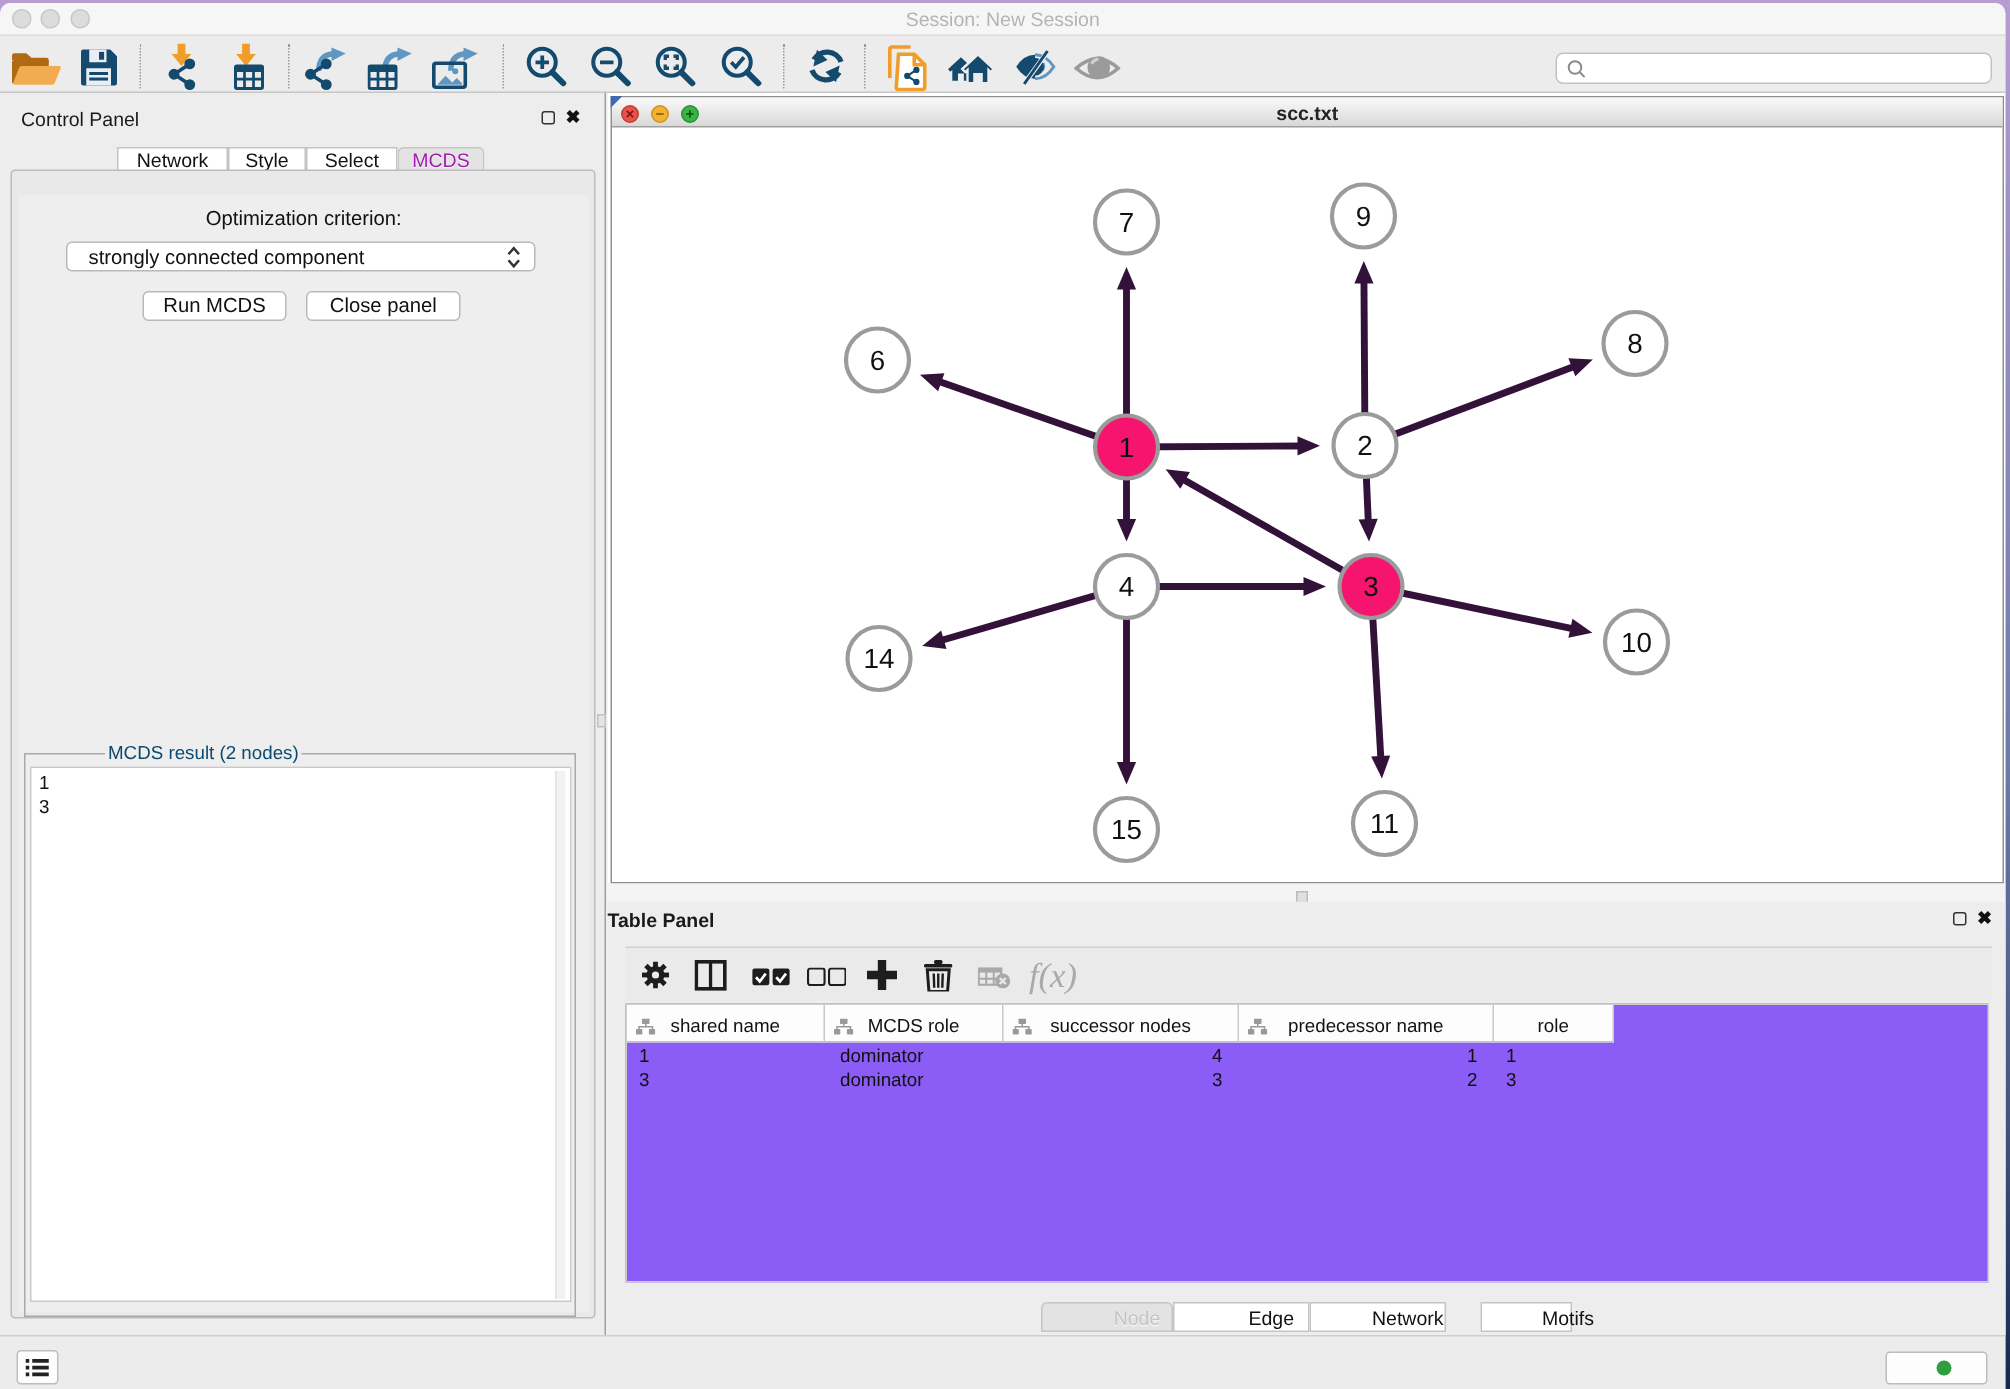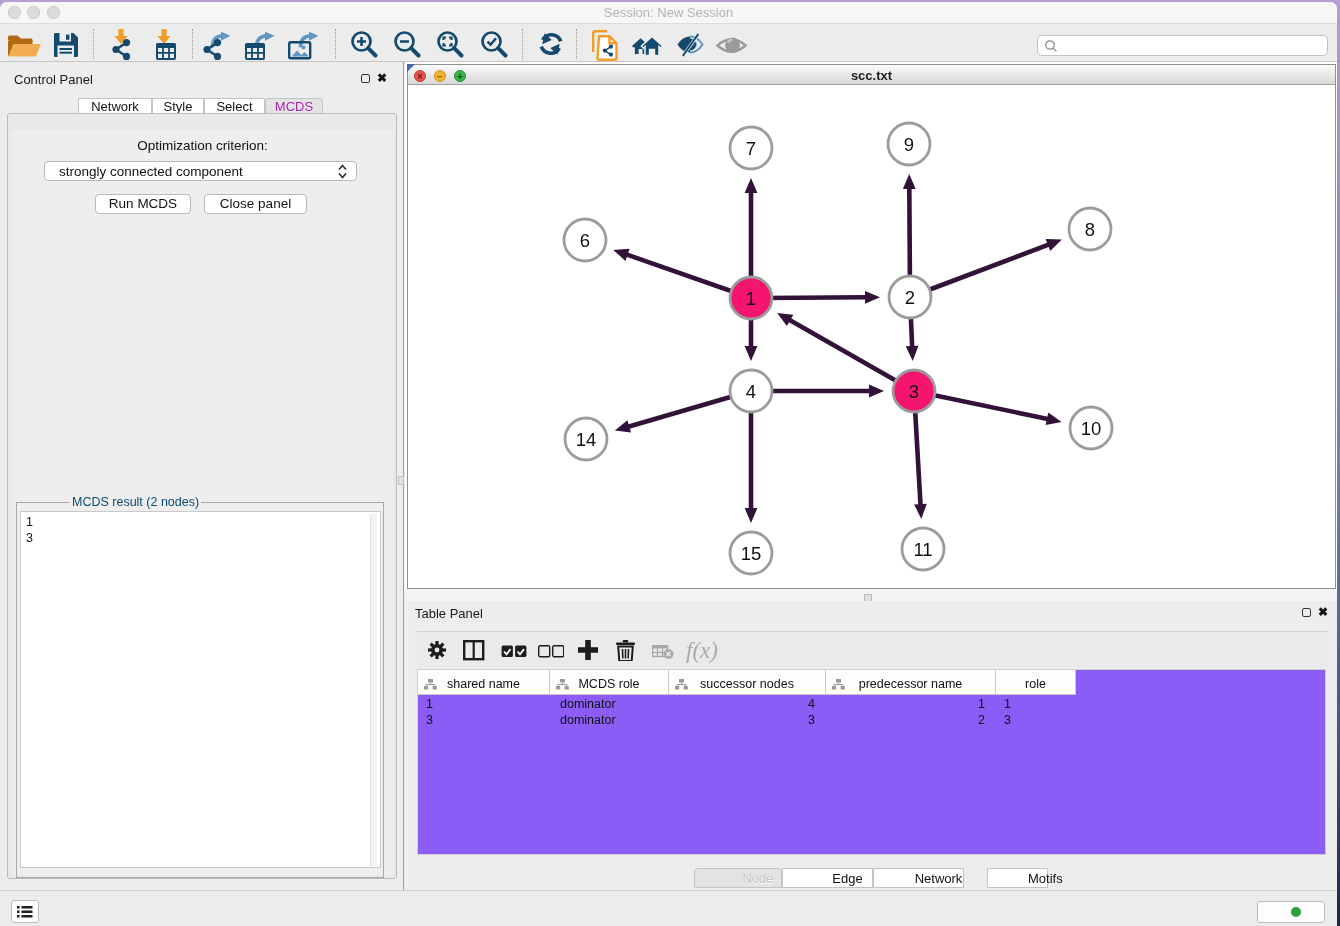--- a/index.html
+++ b/index.html
@@ -302,21 +302,21 @@
           <circle cx="922" cy="548" r="21.0" fill="#ffffff" stroke="#9b9b9b" stroke-width="2.8"></circle>
           <text x="922" y="554.5" text-anchor="middle" font-size="18.5" fill="#111">11</text>
         </g>
       </svg>
   </div>
   <div class="divider">
       <div class="divhandle"></div>
     </div>
 
   <div class="tpanel">
-    <div class="phead" style="position:absolute;left:10px;top:5px;">Table Panel</div>
+    <div class="phead" style="position:absolute;left:0;top:5px;font-weight:bold;">Table Panel</div>
     <div class="floatbtn" style="left:897px;top:7px;"></div>
     <div class="closex" style="left:913px;top:4px;">✖</div>
     <div class="ttoolbar" id="ttoolbar">
       <svg class="abs" style="left:11px;top:9px;" width="18" height="18" viewBox="0 0 18 18">
           <g transform="translate(9,9)">
             <rect x="-1.6" y="-9" width="3.2" height="4.5" fill="#1d1d1d" transform="rotate(0 0 0)"></rect>
             <rect x="-1.6" y="-9" width="3.2" height="4.5" fill="#1d1d1d" transform="rotate(45 0 0)"></rect>
             <rect x="-1.6" y="-9" width="3.2" height="4.5" fill="#1d1d1d" transform="rotate(90 0 0)"></rect>
             <rect x="-1.6" y="-9" width="3.2" height="4.5" fill="#1d1d1d" transform="rotate(135 0 0)"></rect>
             <rect x="-1.6" y="-9" width="3.2" height="4.5" fill="#1d1d1d" transform="rotate(180 0 0)"></rect>

